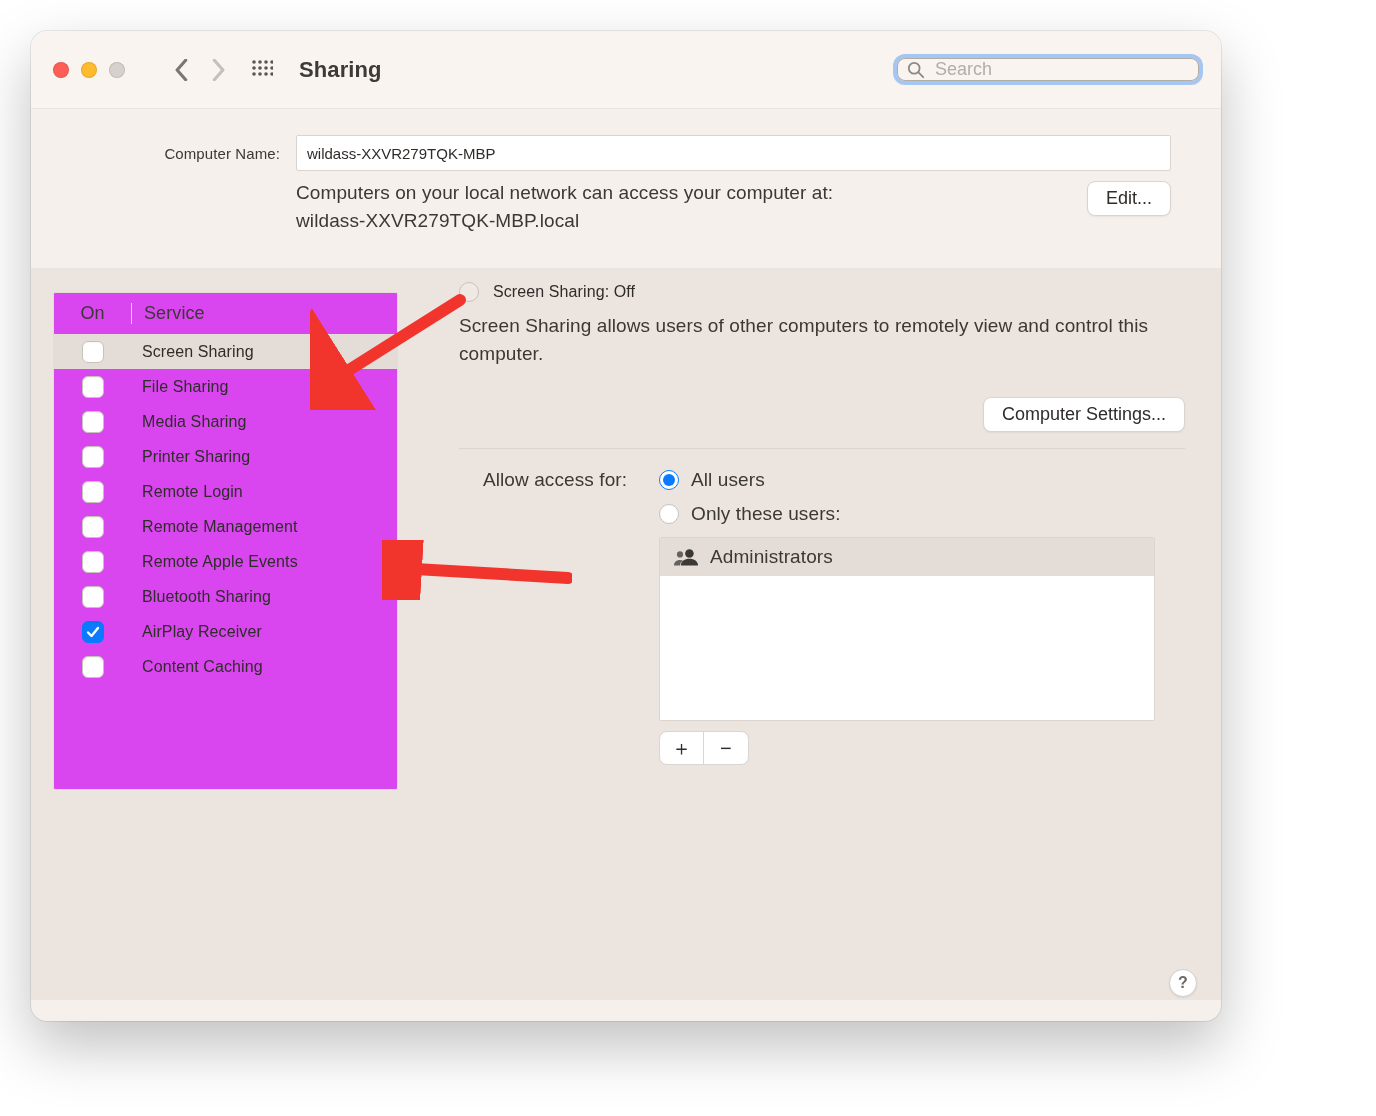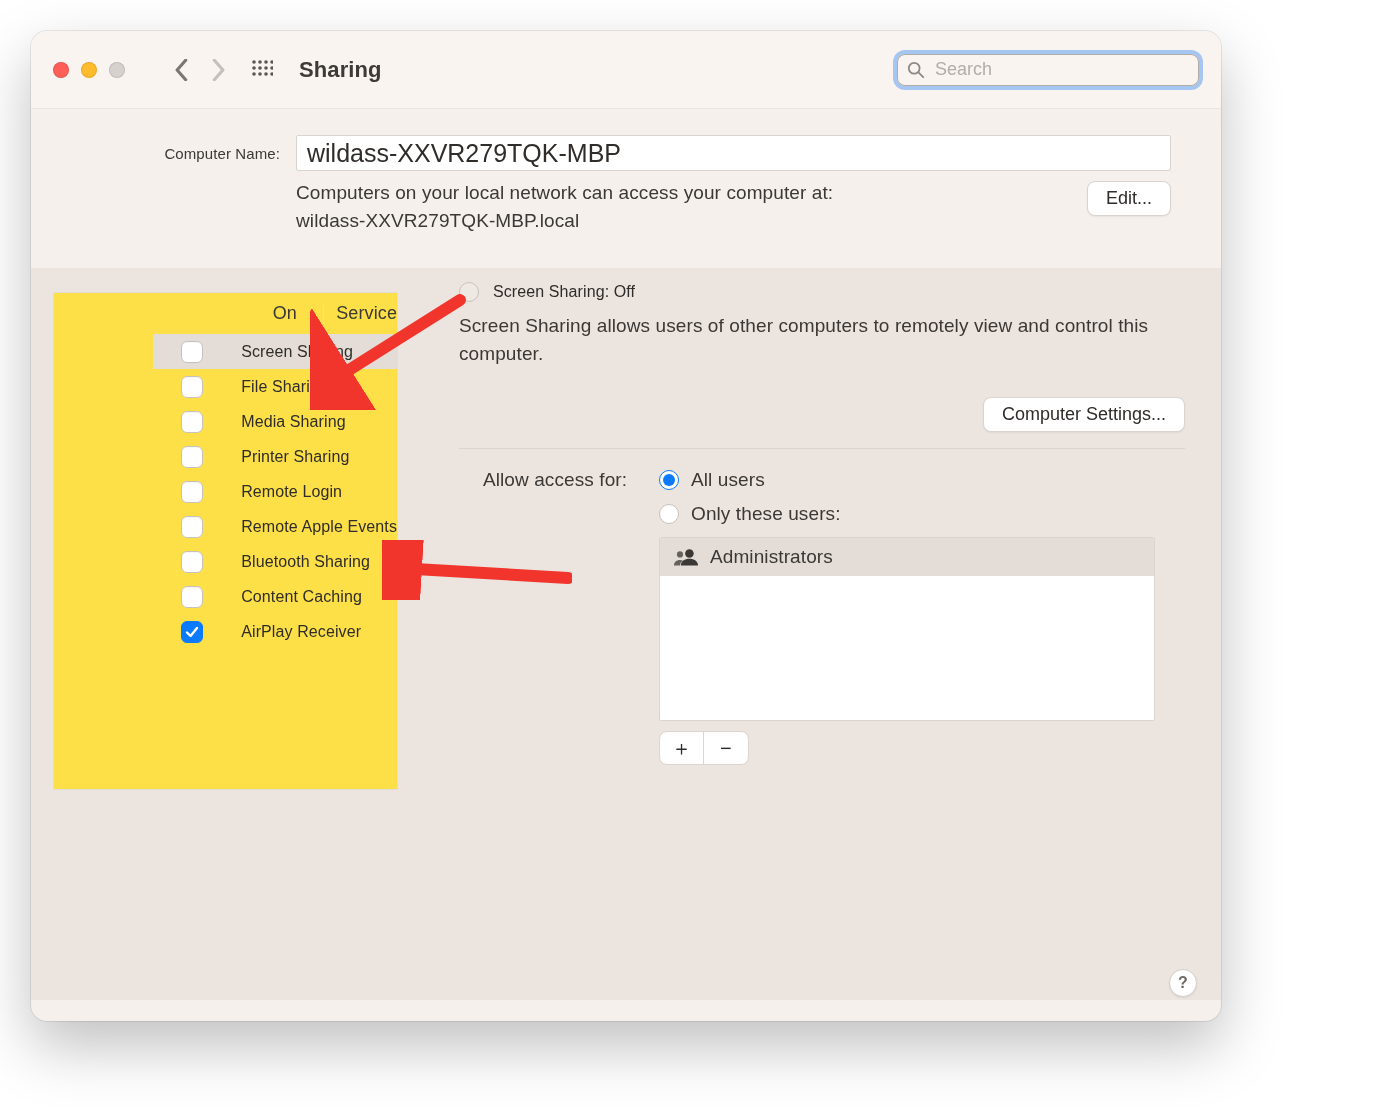--- a/index.html
+++ b/index.html
@@ -59,21 +59,21 @@
     margin: 0 14px 0 8px;
   }
   .title {
     font-size: 22px;
     font-weight: 600;
     color: #3d3a37;
     margin-left: 6px;
   }
   .spacer { flex: 1; }
   .search-wrap {
-    width: 302px; height: 32px;
+    width: 302px; height: 23px;
     background: #faf4f0;
     border-radius: 8px;
     box-shadow: 0 0 0 4px #a6c6f2, inset 0 0 0 1px #b0aca8;
     display: flex; align-items: center;
     padding: 0 10px;
     gap: 8px;
   }
   .search-wrap svg { color: #8c8884; flex: 0 0 auto; }
   .search-input {
     border: 0; outline: 0; background: transparent;
@@ -94,21 +94,21 @@
   .lbl-cn {
     color: #3b3835; font-size: 15px;
     text-align: right;
     padding-right: 6px;
   }
   .cn-input {
     height: 36px; width: 100%;
     border: 1px solid #d9d4cf;
     border-radius: 2px;
     background: #fff;
-    font-size: 25px;
+    font-size: 15px;
     color: #2f2c2a;
     padding: 0 10px;
   }
   .under-row {
     grid-column: 2 / 3;
     display: flex; align-items: flex-start; gap: 24px;
   }
   .access-text {
     color: #3b3835; font-size: 19px;
     line-height: 1.45;
@@ -132,27 +132,27 @@
   .main {
     display: grid;
     grid-template-columns: 396px 1fr;
     gap: 0;
     padding: 0 36px 30px 22px;
     background: #ece4df;
     height: calc(100% - 78px - 180px);
   }
 
   .service-card {
-    background: #fde047;
+    background: #d946ef;
     border: 1px solid #e3dcd6;
     border-radius: 2px;
     margin-top: 24px;
     height: 498px;
     width: 345px;
-    display: flex; flex-direction: column; align-items: flex-end;
+    display: flex; flex-direction: column;
   }
   .shdr {
     display: grid;
     grid-template-columns: 78px 1fr;
     font-size: 18px; color: #3b3835;
     padding: 10px 0 10px 0;
   }
   .shdr .c1 { text-align: center; border-right: 1px solid #e3dcd6; }
   .shdr .c2 { padding-left: 12px; }
 
@@ -369,43 +369,49 @@
               <div class="srow">
                 <div class="cb-wrap">
                   <div class="mac-cb"></div>
                 </div>
                 <div class="sv-label">Remote Login</div>
               </div>
               <div class="srow">
                 <div class="cb-wrap">
                   <div class="mac-cb"></div>
                 </div>
+                <div class="sv-label">Remote Management</div>
+              </div>
+              <div class="srow">
+                <div class="cb-wrap">
+                  <div class="mac-cb"></div>
+                </div>
                 <div class="sv-label">Remote Apple Events</div>
               </div>
               <div class="srow">
                 <div class="cb-wrap">
                   <div class="mac-cb"></div>
                 </div>
                 <div class="sv-label">Bluetooth Sharing</div>
-              </div>
-              <div class="srow">
-                <div class="cb-wrap">
-                  <div class="mac-cb"></div>
-                </div>
-                <div class="sv-label">Content Caching</div>
               </div>
               <div class="srow">
                 <div class="cb-wrap">
                   <div class="mac-cb checked">
                     <svg width="14" height="14" viewBox="0 0 14 14">
                       <path d="M2 7.5 L5.5 11 L12 3" fill="none" stroke="currentColor" stroke-width="2.4" stroke-linecap="round" stroke-linejoin="round"></path>
                     </svg>
                   </div>
                 </div>
                 <div class="sv-label">AirPlay Receiver</div>
+              </div>
+              <div class="srow">
+                <div class="cb-wrap">
+                  <div class="mac-cb"></div>
+                </div>
+                <div class="sv-label">Content Caching</div>
               </div>
             </div>
         </div>
       </div>
 
       <div class="detail">
         <div class="detail-header">
           <div class="radio-ind"></div>
           <div>Screen Sharing: Off</div>
         </div>

